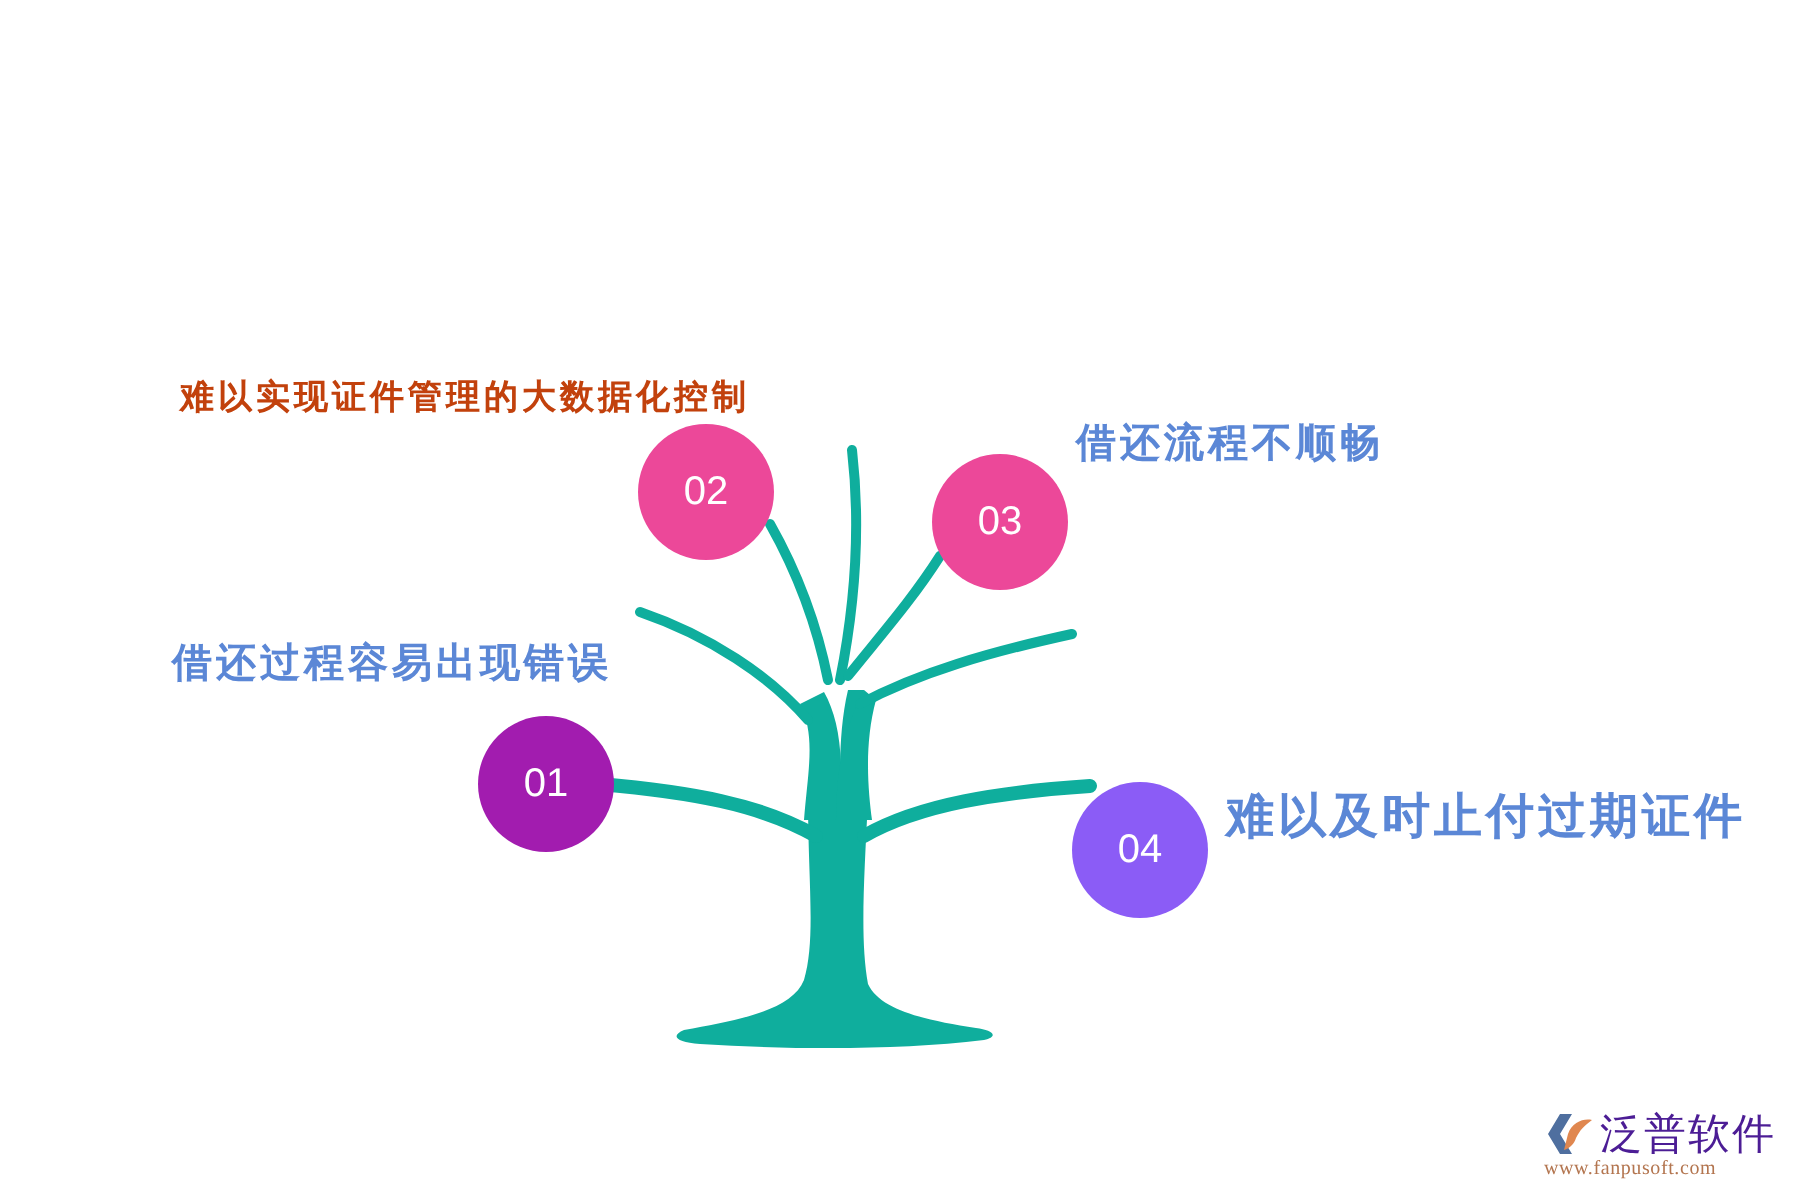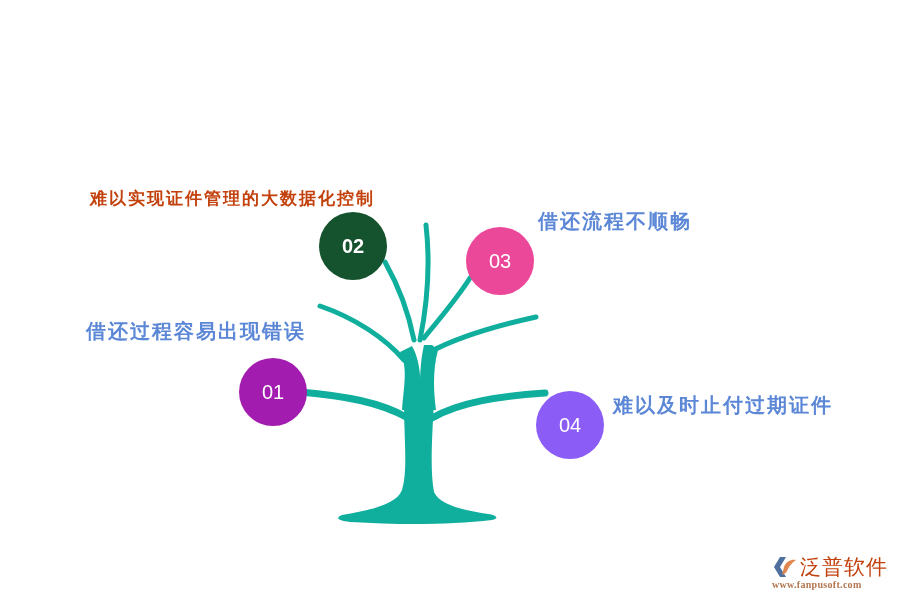--- a/index.html
+++ b/index.html
@@ -9,21 +9,21 @@
     .node { position: absolute; width: 68px; height: 68px; border-radius: 50%;
             display: flex; align-items: center; justify-content: center;
             color: #ffffff; font-family: "Liberation Sans", sans-serif; font-size: 20px; }
     .label { position: absolute; font-weight: bold; white-space: nowrap;
              letter-spacing: 2px; font-family: "DejaVu Sans", sans-serif; }
     .logo { position: absolute; left: 770px; top: 553px; width: 126px; height: 40px; }
     .logo-mark { position: absolute; left: 2px; top: 2px; width: 26px; height: 24px; }
     .logo-name { position: absolute; left: 30px; top: 0px; font-size: 21px;
                  font-family: "DejaVu Serif", serif; letter-spacing: 1px; }
     .logo-url { position: absolute; left: 2px; top: 26px; font-size: 10px;
-                font-family: "Liberation Serif", serif; letter-spacing: 0.3px; font-weight: bold; }
+                font-family: "Liberation Serif", serif; letter-spacing: 0.3px; }
   </style>
 </head>
 <body>
 
 <svg class="tree" viewBox="0 0 900 600" xmlns="http://www.w3.org/2000/svg">
   <g fill="#0fae9d" stroke="none">
 
     <path d="M404,400
              C404,440 408,470 402,490
              C396,505 370,510 342,515
@@ -54,35 +54,35 @@
 
     <path d="M420,340 C428,300 430,260 426,225" stroke-width="5"></path>
 
     <path d="M424,338 C440,318 456,300 470,278" stroke-width="5"></path>
   </g>
 </svg>
 
 <div class="node" style="left:239px; top:358px; background:#a21caf;">
   <span>01</span>
 </div>
-<div class="node" style="left:319px; top:212px; background:#14532d;font-weight:bold;">
+<div class="node" style="left:319px; top:212px; background:#ec4899;">
   <span>02</span>
 </div>
 <div class="node" style="left:466px; top:227px; background:#ec4899;">
   <span>03</span>
 </div>
 <div class="node" style="left:536px; top:391px; background:#8b5cf6;">
   <span>04</span>
 </div>
 
 <div class="label" style="left:86px; top:318px; font-size:20px; color:#5b87d6;text-align:center;">借还过程容易出现错误</div>
 <div class="label" style="left:90px; top:187px; font-size:17px; color:#c2410c;">难以实现证件管理的大数据化控制</div>
 <div class="label" style="left:538px; top:208px; font-size:20px; color:#5b87d6;">借还流程不顺畅</div>
-<div class="label" style="left:613px; top:392px; font-size:20px; color:#5b87d6;">难以及时止付过期证件</div>
+<div class="label" style="left:613px; top:392px; font-size:24px; color:#5b87d6;">难以及时止付过期证件</div>
 
 <div class="logo">
   <svg class="logo-mark" viewBox="0 0 26 24" xmlns="http://www.w3.org/2000/svg">
     <path d="M2,12 L8,2 L14,2 L8,12 L14,22 L8,22 Z" fill="#4f6f9f"></path>
     <path d="M12,12 C14,6 20,4 24,5 C20,8 18,10 16,14 C15,17 13,19 10,20 Z" fill="#e0874f"></path>
   </svg>
-  <div class="logo-name" style="color:#c2410c;">泛普软件</div>
+  <div class="logo-name" style="color:#4c1d95;">泛普软件</div>
   <div class="logo-url" style="color:#b3754f;">www.fanpusoft.com</div>
 </div>
 
 </body></html>

